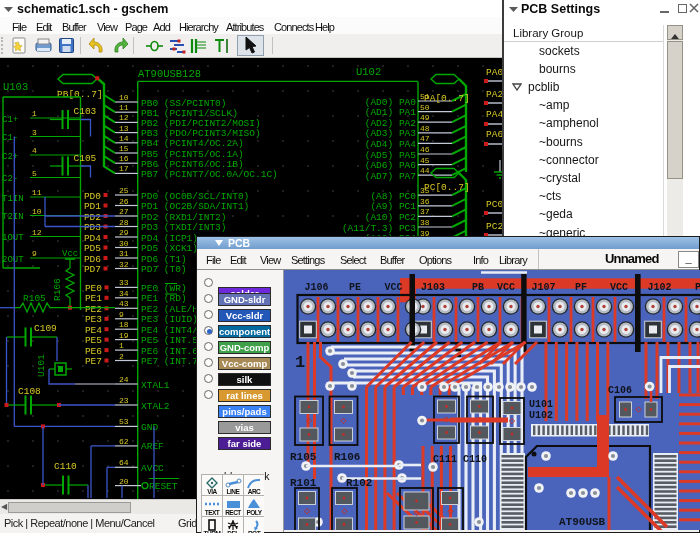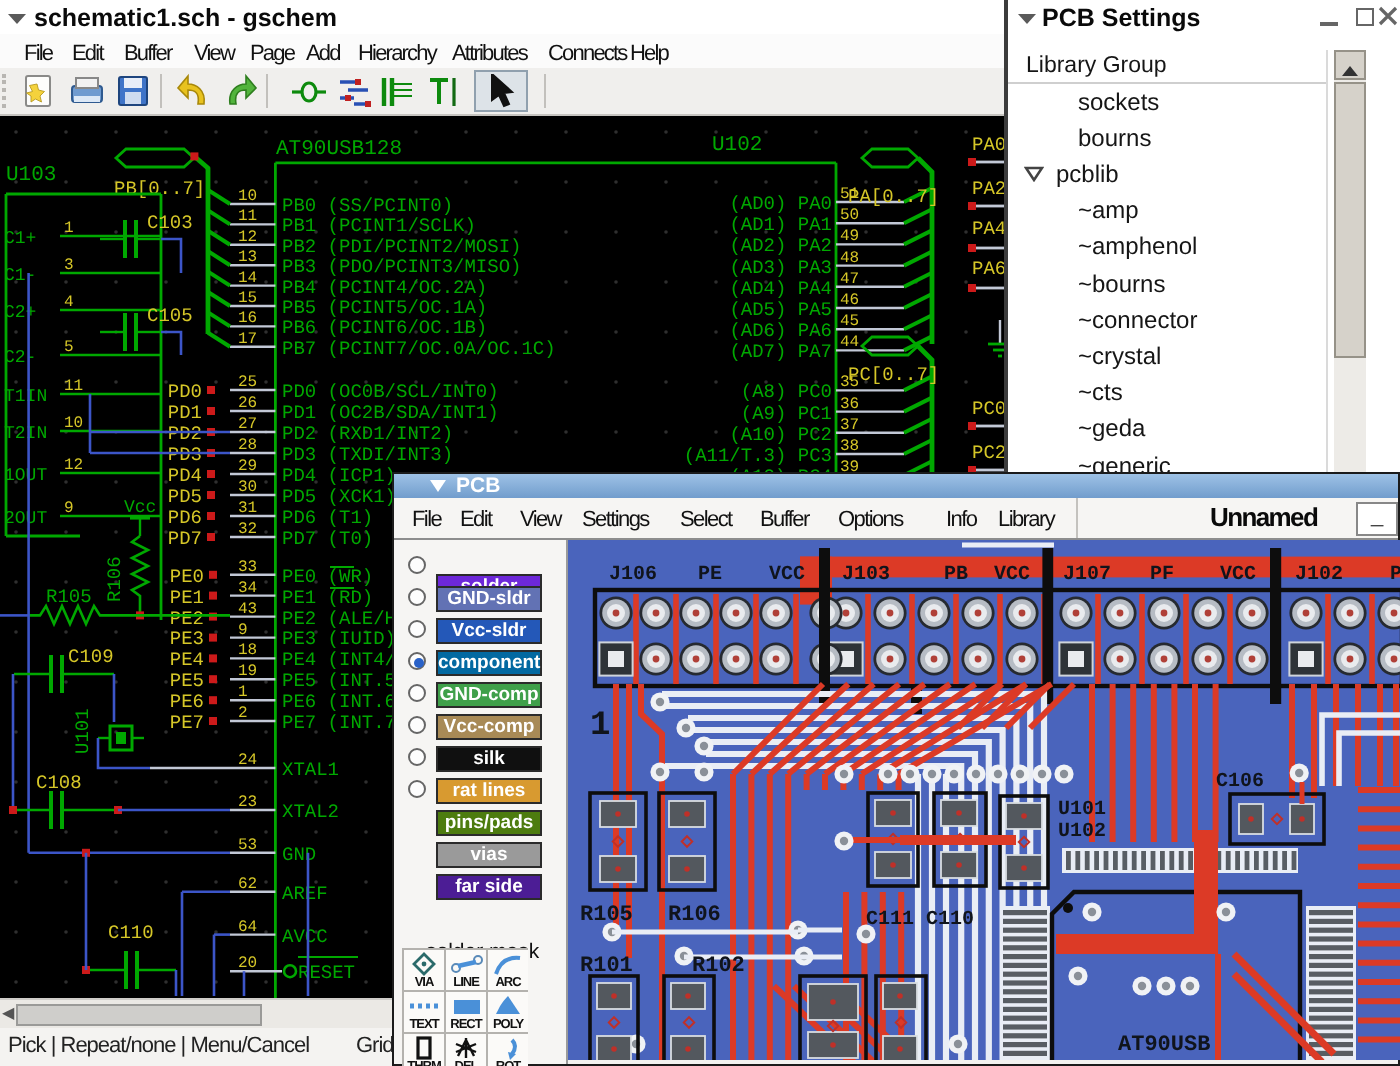--- a/index.html
+++ b/index.html
@@ -851,21 +851,21 @@
         <div style="position:absolute;left:2px;top:2px;width:5px;height:5px;border-radius:50%;background:#2a62c8"></div>
       </div>
       <div class="lbtn" style="top:71px;background:#3fa04a">GND-comp</div>
       <div class="radio" style="top:72px"></div>
       <div class="lbtn" style="top:87px;background:#a88a56">Vcc-comp</div>
       <div class="radio" style="top:88px"></div>
       <div class="lbtn" style="top:103px;background:#101010">silk</div>
       <div class="radio" style="top:104px"></div>
       <div class="lbtn" style="top:119px;background:#d89a30">rat lines</div>
       <div class="radio" style="top:120px"></div>
-      <div class="lbtn" style="top:135px;background:#4d7c0f">pins/pads</div>
+      <div class="lbtn" style="top:135px;background:#3b82f6">pins/pads</div>
       <div class="lbtn" style="top:151px;background:#9a9a9a">vias</div>
       <div class="lbtn" style="top:167px;background:#4c1d95">far side</div>
       <div class="abs" style="left:16px;top:200px;width:66px;font-size:10.5px;color:#111;text-align:left;white-space:nowrap">solder mask</div>
       <div class="pcell" style="left:4px;top:204px"><svg width="19" height="12" style="margin-top:1px">
           <polygon points="9,1 14,6 9,11 4,6" fill="none" stroke="#2a6a6a" stroke-width="1.4"></polygon>
           <circle cx="9" cy="6" r="1.2" fill="#2a6a6a"></circle>
         </svg><div class="lab">VIA</div></div>
       <div class="pcell" style="left:25px;top:204px"><svg width="19" height="12" style="margin-top:1px">
           <circle cx="4" cy="8" r="2" fill="none" stroke="#5a8ab8"></circle>
           <circle cx="15" cy="4" r="2" fill="none" stroke="#5a8ab8"></circle>

